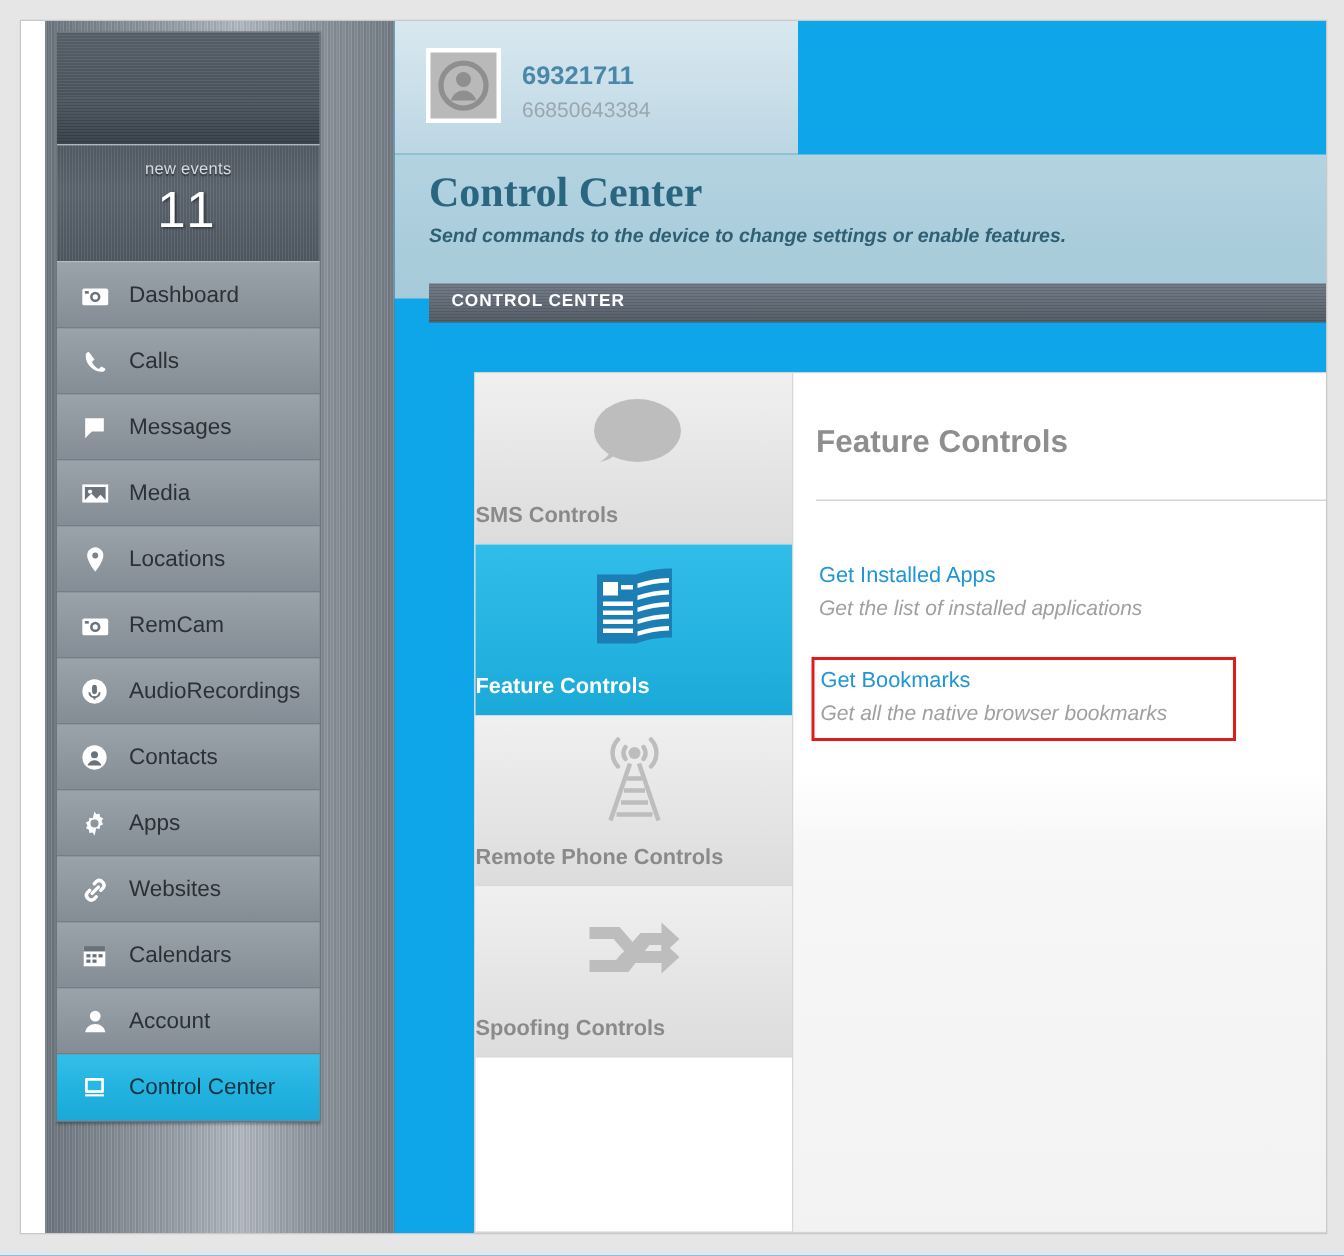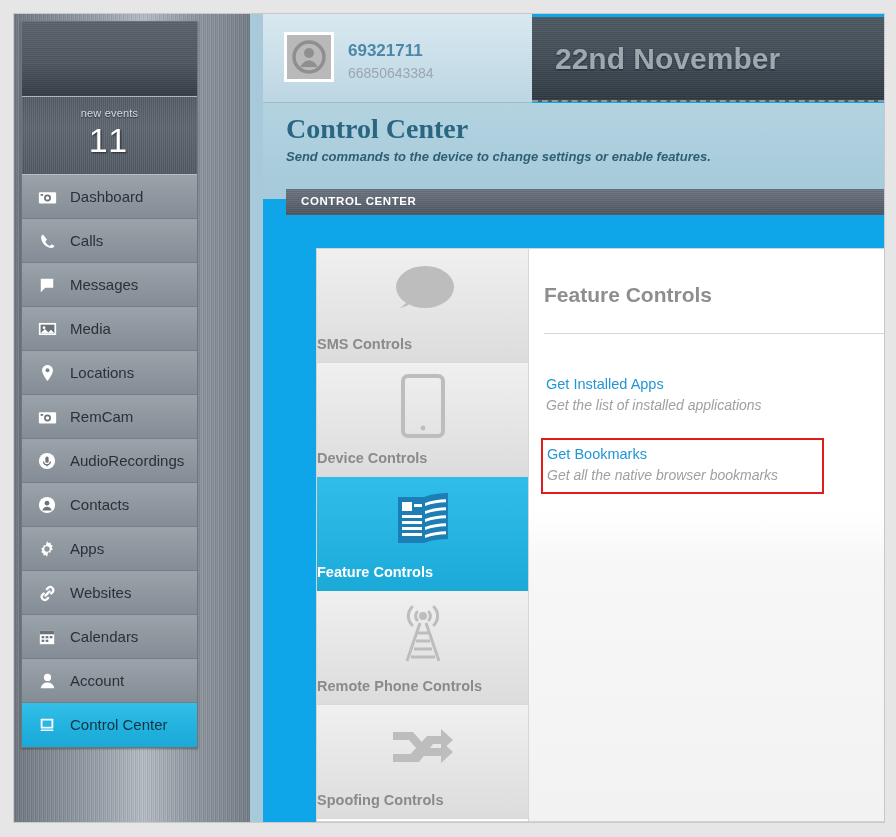--- a/index.html
+++ b/index.html
@@ -22,21 +22,21 @@
     width: 870px;
     height: 808px;
     background: #ffffff;
     border: 1px solid #c9c9c9;
     overflow: hidden;
   }
 
   
   #leftcol {
     position: absolute;
-    left: 0; top: 0;
+    left: 16px; top: 0;
     width: 249px;
     height: 808px;
     background:
       repeating-linear-gradient(90deg,
         rgba(255,255,255,.10) 0px, rgba(255,255,255,.10) 1px,
         rgba(0,0,0,.07) 1px, rgba(0,0,0,.07) 2px,
         rgba(255,255,255,.04) 2px, rgba(255,255,255,.04) 3px,
         rgba(0,0,0,.03) 3px, rgba(0,0,0,.03) 4px),
       linear-gradient(90deg, #6f7780 0%, #9aa2ab 36%, #b4bbc2 52%, #9199a2 70%, #7d858e 88%, #6c747d 100%);
   }
@@ -500,23 +500,20 @@
         <div id="avatar">
           <svg width="44" height="44" viewBox="0 0 44 44">
             <circle cx="22" cy="22" r="15" fill="none" stroke="#8f8f8f" stroke-width="3.5"></circle>
             <circle cx="22" cy="18" r="5" fill="#8f8f8f"></circle>
             <path d="M13.5 32c1.6-4.4 4.9-6.6 8.5-6.6s6.9 2.2 8.5 6.6z" fill="#8f8f8f"></path>
           </svg>
         </div>
         <div id="acct-id">69321711</div>
         <div id="acct-sub">66850643384</div>
       </div>
-      <div id="datebar">
-        <span class="dt">22nd November</span>
-      </div>
     </div>
 
     <div id="heading">
       <div id="page-title">Control Center</div>
       <div id="page-sub">Send commands to the device to change settings or enable features.</div>
     </div>
 
     <div id="sectionbar">
       <span class="lbl">CONTROL CENTER</span>
     </div>
@@ -528,29 +525,20 @@
         <div class="tile">
           <span class="tile-icon">
             <svg width="70" height="58" viewBox="0 0 70 58">
               <ellipse cx="37" cy="24" rx="29" ry="21" fill="#bdbdbd"></ellipse>
               <path d="M24 38c-3 4-7 6-12 7 5-3 7-6 8-10z" fill="#bdbdbd"></path>
             </svg>
           </span>
           <span class="tile-label">SMS Controls</span>
         </div>
 
-        <div class="tile">
-          <span class="tile-icon">
-            <svg width="48" height="66" viewBox="0 0 48 66">
-              <rect x="4" y="3" width="40" height="60" rx="5" fill="none" stroke="#bdbdbd" stroke-width="4"></rect>
-              <circle cx="24" cy="55" r="2.4" fill="#bdbdbd"></circle>
-            </svg>
-          </span>
-          <span class="tile-label">Device Controls</span>
-        </div>
 
         <div class="tile active">
           <span class="tile-icon">
             <svg width="62" height="62" viewBox="0 0 62 62">
               <path d="M6 8h26v46H6z" fill="#1b7fb5"></path>
               <path d="M32 8c8-3 16-4 24-4v46c-8 0-16 1-24 4z" fill="#1b7fb5"></path>
               <g fill="#ffffff">
                 <rect x="10" y="13" width="10" height="9"></rect>
                 <rect x="22" y="15" width="8" height="3"></rect>
                 <rect x="10" y="26" width="20" height="3"></rect>

